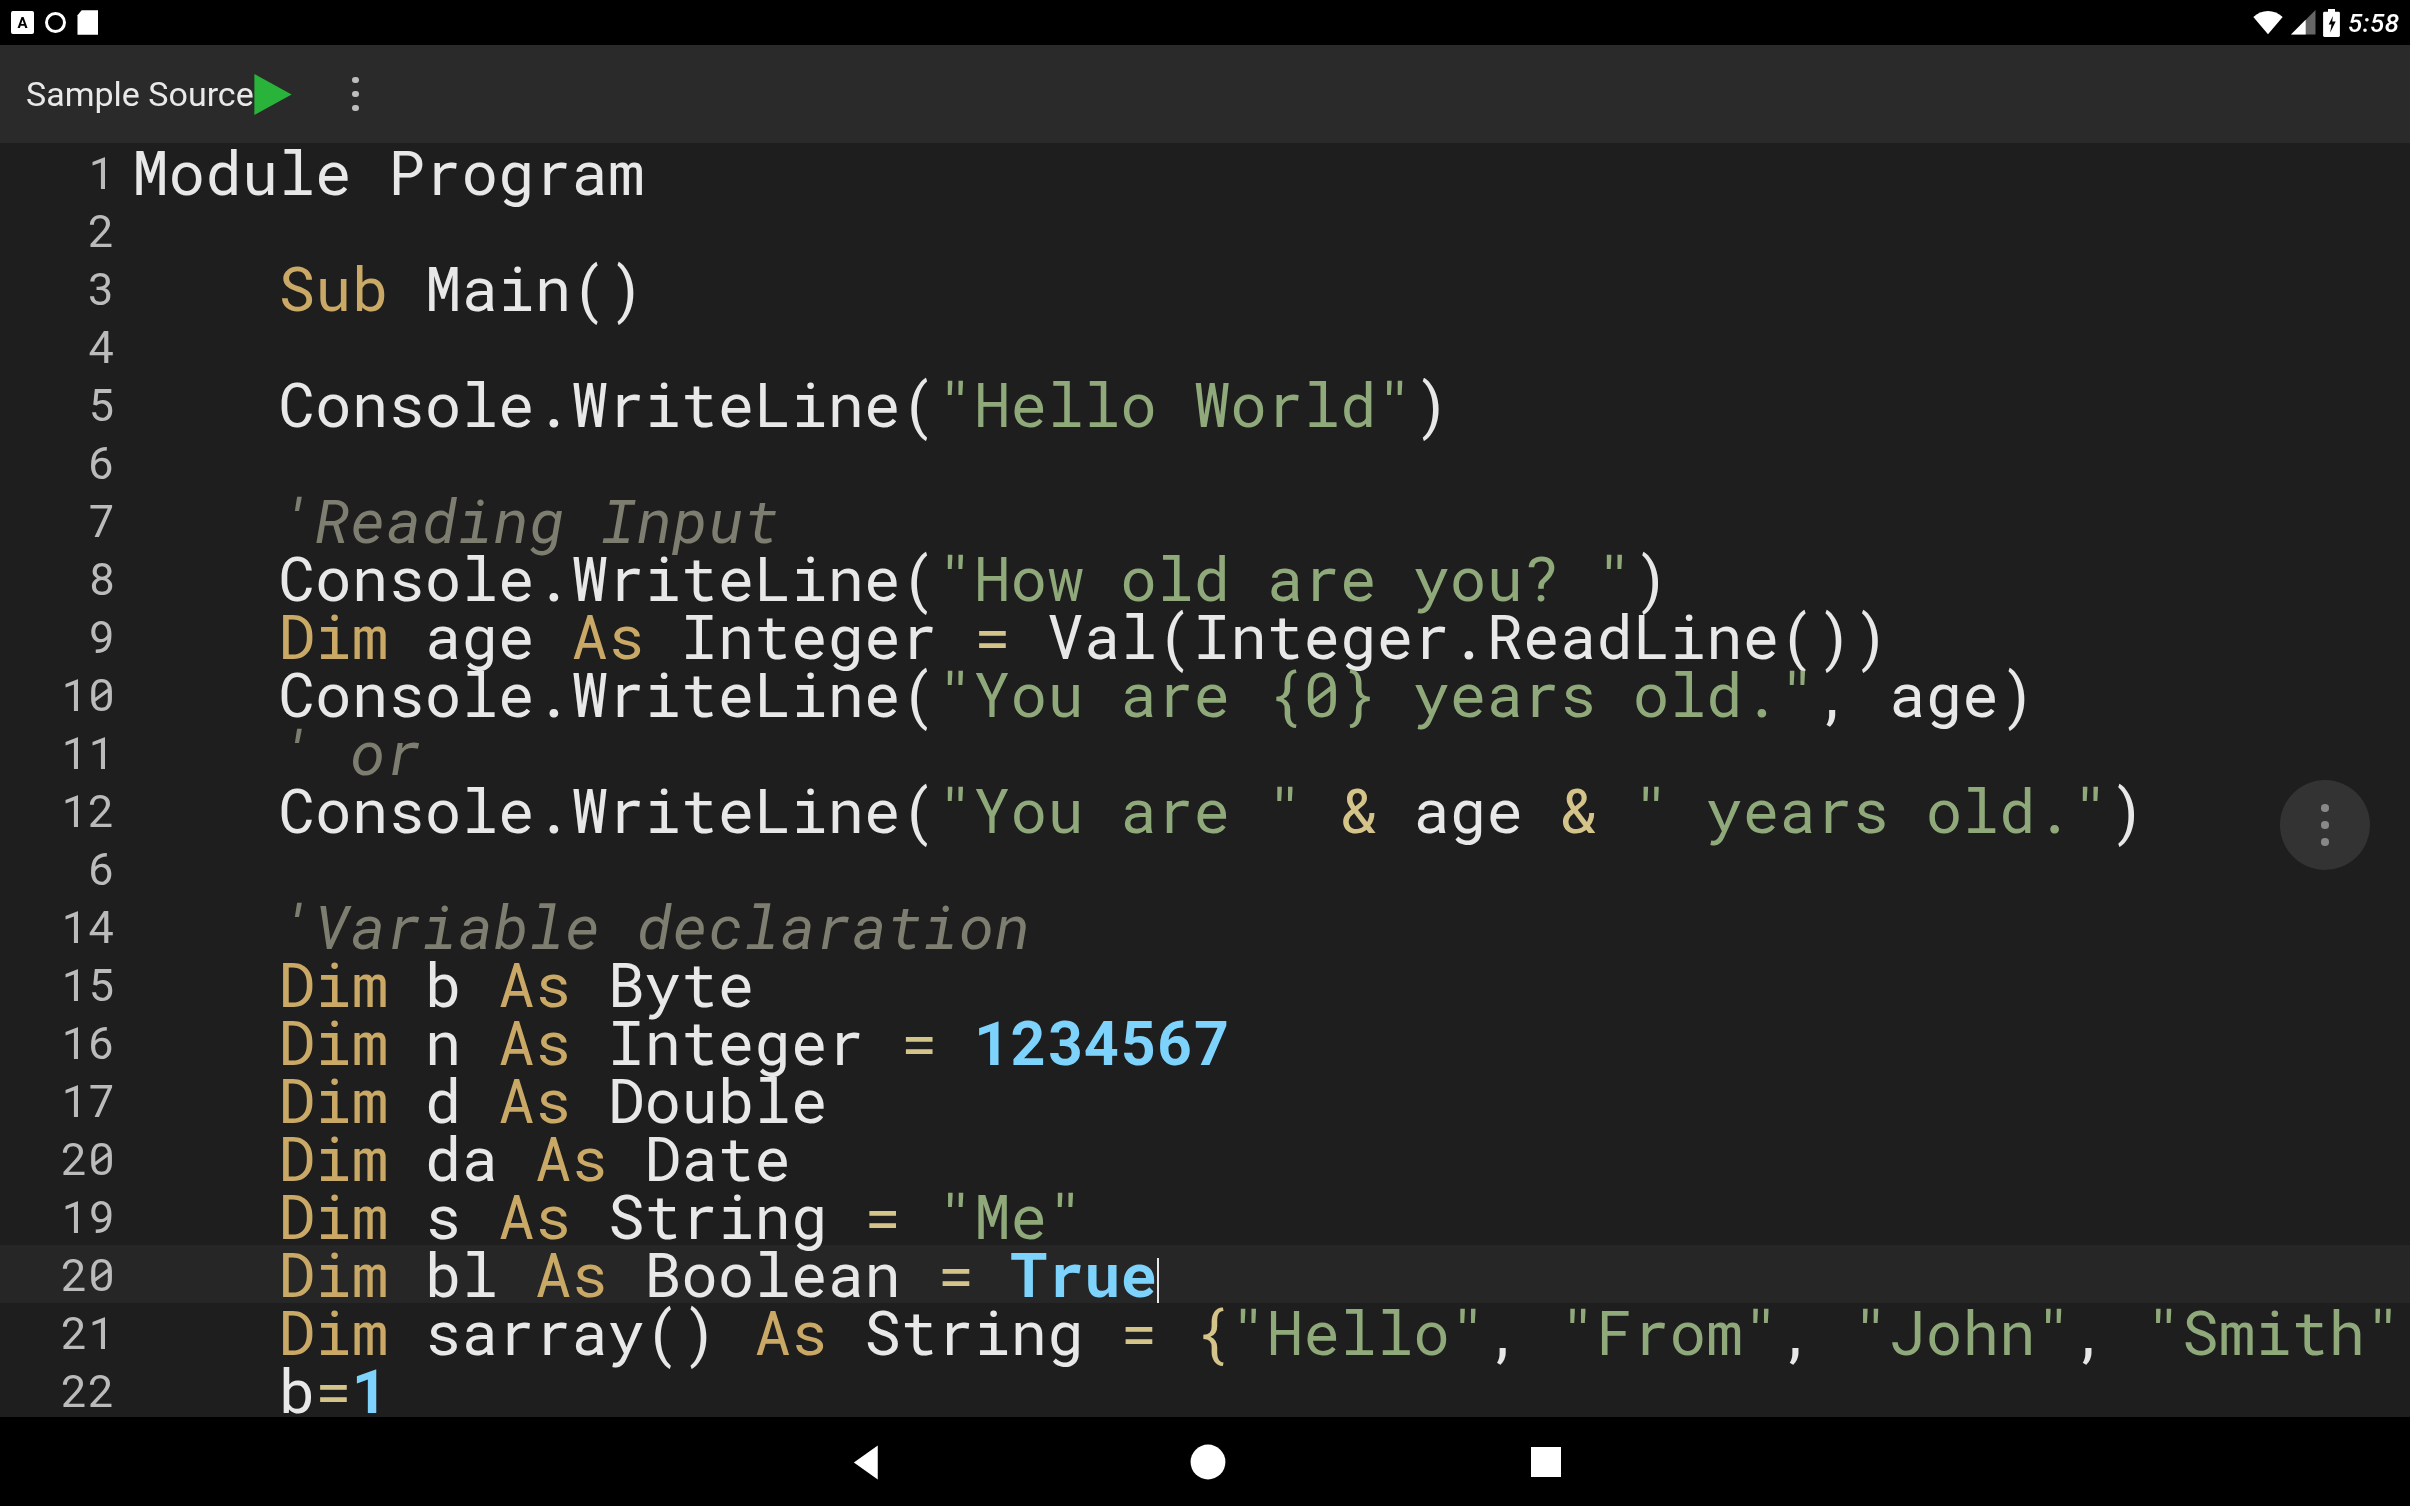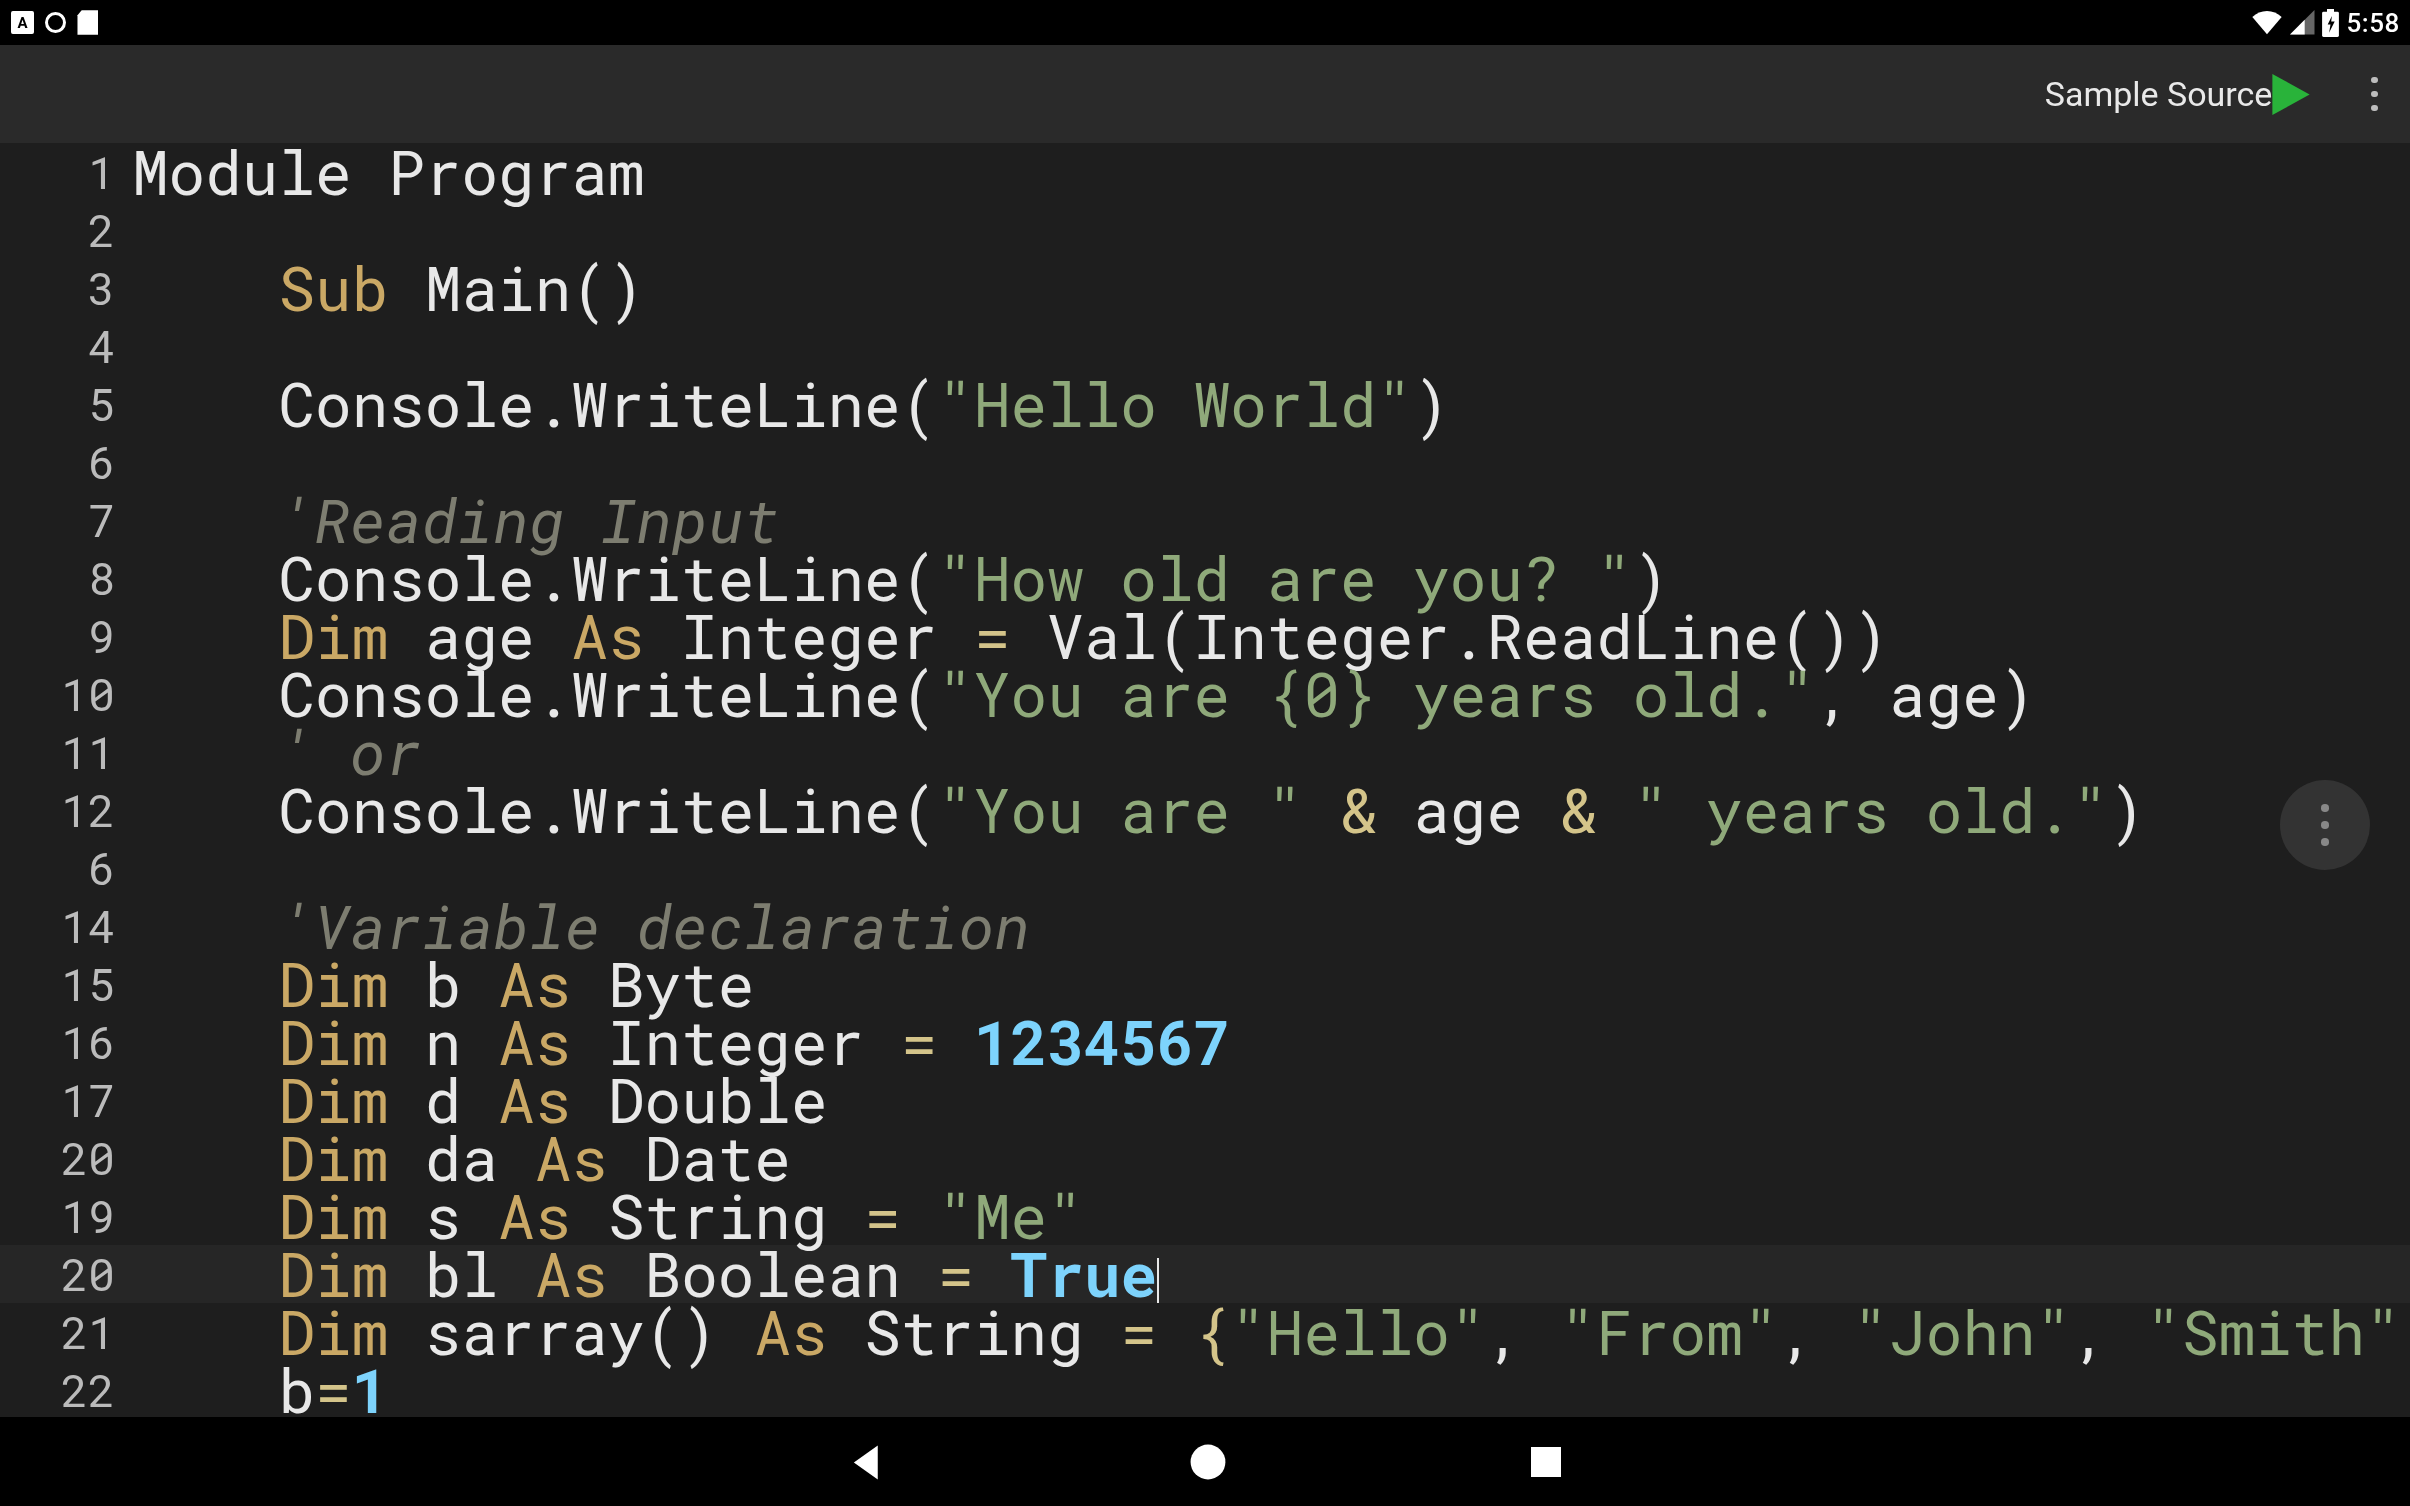--- a/index.html
+++ b/index.html
@@ -8,24 +8,24 @@
   .screen { position: relative; width: 2411px; height: 1507px; transform-origin: top left; background: #000; }
   
   
   .status-bar { height: 45px; background: #000; display: flex; align-items: center; justify-content: space-between; padding: 0 11.3px; color: #fff; font-family: Roboto, Arial, sans-serif; font-size: 26px; }
   .status-left { display: flex; gap: 11.3px; align-items: center; }
   .status-right { display: flex; gap: 7.5px; align-items: center; }
   .sq-icon { width: 22.6px; height: 22.6px; background: #fff; color: #000; display: flex; align-items: center; justify-content: center; font-size: 15px; font-weight: bold; border-radius: 1.9px; }
   .circ-icon { width: 21px; height: 21px; border: 3.8px solid #fff; border-radius: 50%; }
   .sd-icon { width: 21px; height: 24.5px; background: #fff; clip-path: polygon(0 20%, 20% 0, 100% 0, 100% 100%, 0 100%); }
   .wifi-icon svg, .cell-icon svg, .batt-icon svg { display:block; }
-  .clock-text { font-weight: 500; letter-spacing: 0.5px; }
+  .clock-text { font-weight: 500; letter-spacing: 0.5px; font-style: italic; }
   
   
-  .action-bar { height: 98px; background: #2a2a2a; display: flex; align-items: center; justify-content: flex-end; padding: 0 26px; }
+  .action-bar { height: 98px; background: #2a2a2a; display: flex; align-items: center; justify-content: flex-start; padding: 0 26px; }
   .action-title { color: #e9e9e9; font-family: Roboto, Arial, sans-serif; font-size: 34px; font-weight: 400; }
   .action-buttons { display: flex; align-items: center; gap: 53px; }
   .play-btn svg { display: block; }
   .overflow-dots { display: flex; flex-direction: column; gap: 7.5px; padding: 7.5px; }
   .overflow-dots span { width: 6.6px; height: 6.6px; background: #bdbdbd; border-radius: 50%; }
   
   
   .editor { position: relative; background: #1e1e1e; height: calc(1507px - 45px - 98px - 90px); overflow: hidden; }
   .code-lines { display: grid; grid-template-columns: 132px 1fr; }
   .gutter { text-align: right; padding-right: 17px; color: #bbbbbb; font-size: 45px; line-height: 58px; font-family: inherit; user-select: none; }

